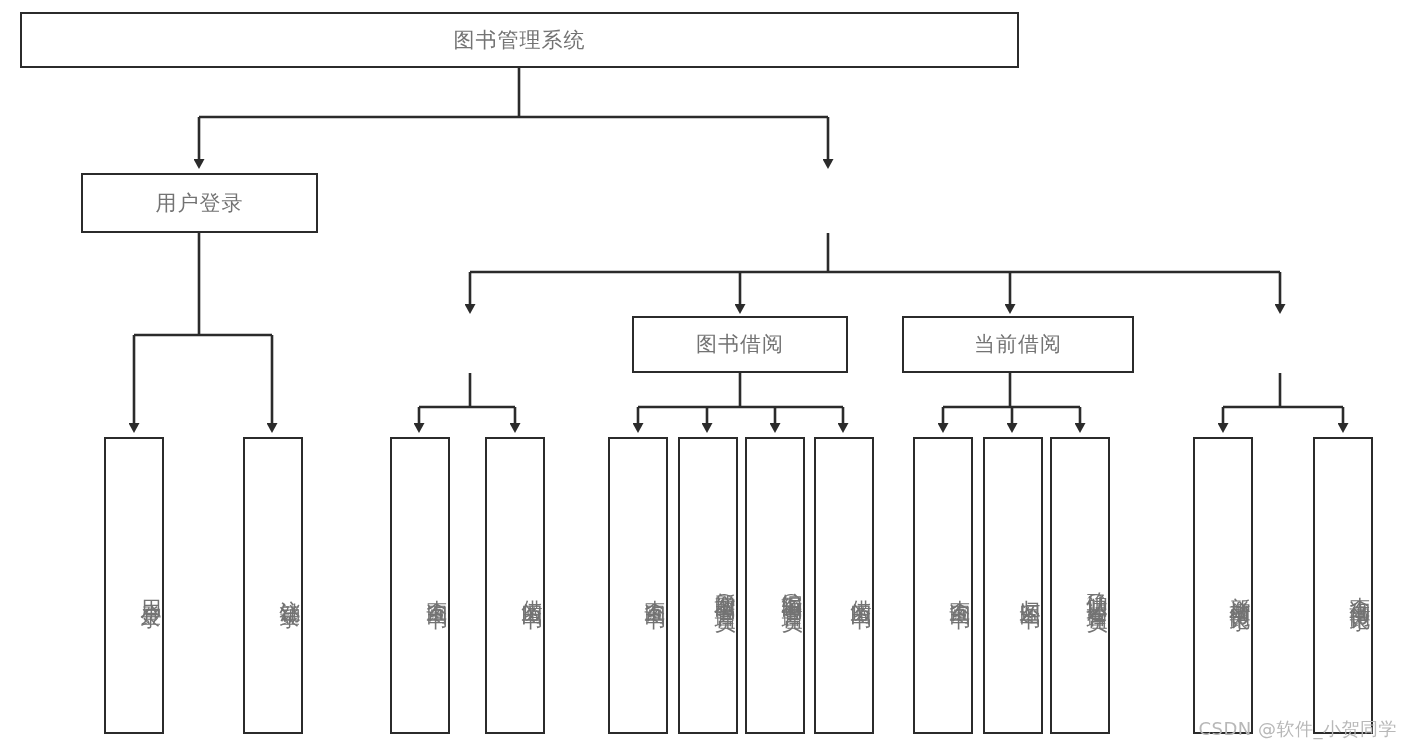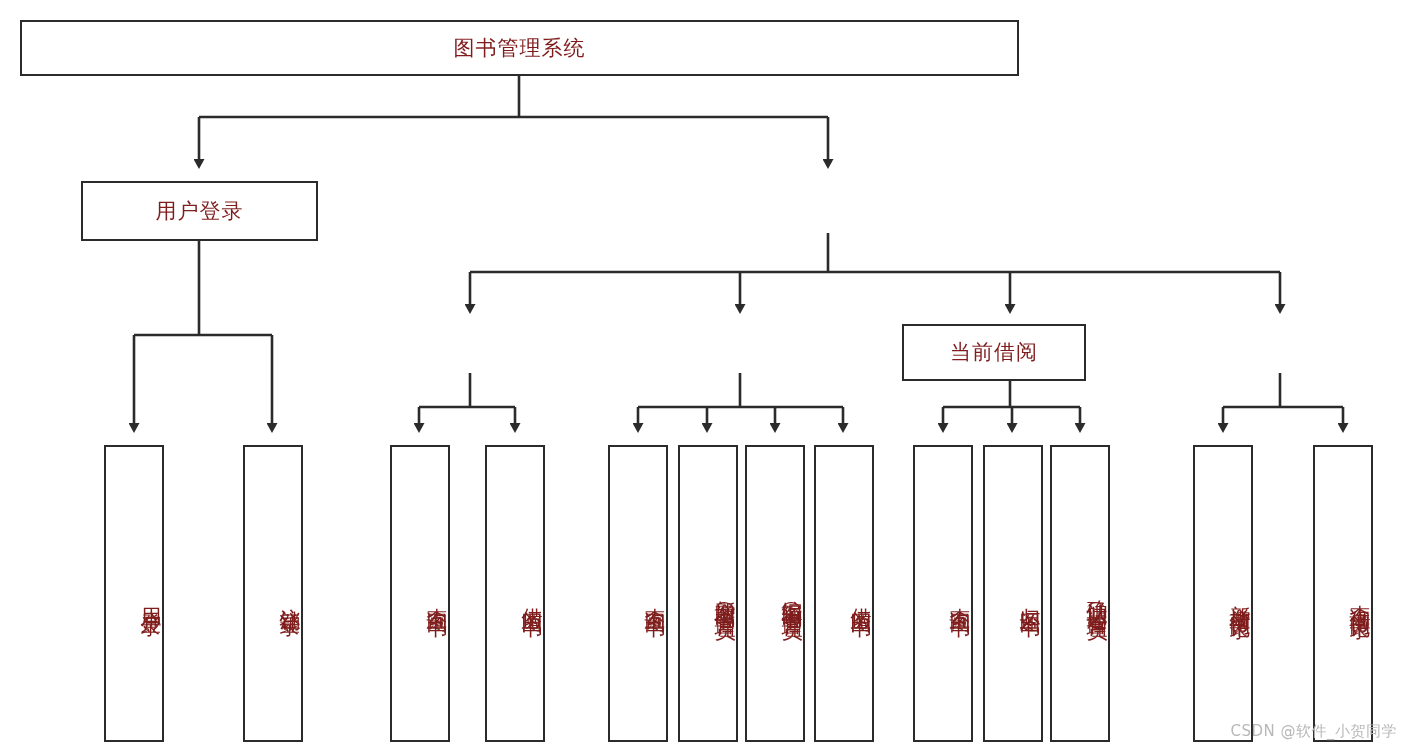--- a/index.html
+++ b/index.html
@@ -27,22 +27,21 @@
     height: 747px;
   }
   .node {
     position: absolute;
     box-sizing: border-box;
     background: #ffffff;
     border: 2px solid #2b2b2b;
     display: flex;
     align-items: center;
     justify-content: center;
-    color: #7f1d1d;
-    margin-top: 8px;
+    color: #737373;
   }
   .node.horizontal {
     font-size: 21px;
     letter-spacing: 1px;
   }
   .node.vertical {
     writing-mode: vertical-rl;
     text-orientation: upright;
     font-size: 21px;
     letter-spacing: 3px;
@@ -55,21 +54,21 @@
   }
   .node-label {
     display: block;
     line-height: 1.05;
     white-space: nowrap;
   }
   #watermark {
     position: absolute;
     right: 8px;
     bottom: 6px;
-    font-size: 15px;
+    font-size: 18px;
     color: #b8b8b8;
     letter-spacing: 0.5px;
     white-space: nowrap;
     pointer-events: none;
   }
 </style>
 </head>
 <body>
 
 <div id="diagram-root">
@@ -137,21 +136,24 @@
   </svg>
 
   <div class="node horizontal" style="left:20px; top:12px; width:999px; height:56px;">
     <span class="node-label">图书管理系统</span>
   </div>
 
   <div class="node horizontal" style="left:81px; top:173px; width:237px; height:60px;">
     <span class="node-label">用户登录</span>
   </div>
 
-  <div class="node horizontal" style="left:902px; top:316px; width:184px; height:57px;">
+  <div class="node horizontal" style="left:632px; top:316px; width:216px; height:57px;">
+    <span class="node-label">图书借阅</span>
+  </div>
+  <div class="node horizontal" style="left:902px; top:316px; width:232px; height:57px;">
     <span class="node-label">当前借阅</span>
   </div>
 
   <div class="node vertical" style="left:104px; top:437px; width:60px; height:297px;">
     <span class="node-label">用户登录</span>
   </div>
   <div class="node vertical" style="left:243px; top:437px; width:60px; height:297px;">
     <span class="node-label">注销登录</span>
   </div>
 

